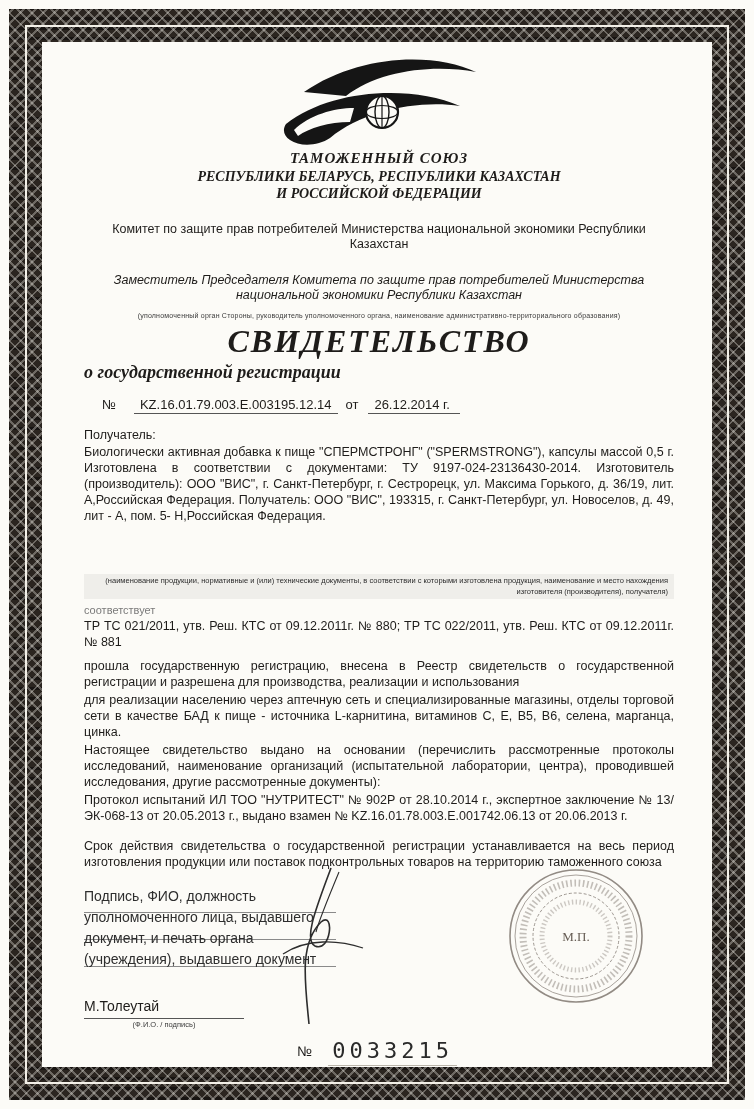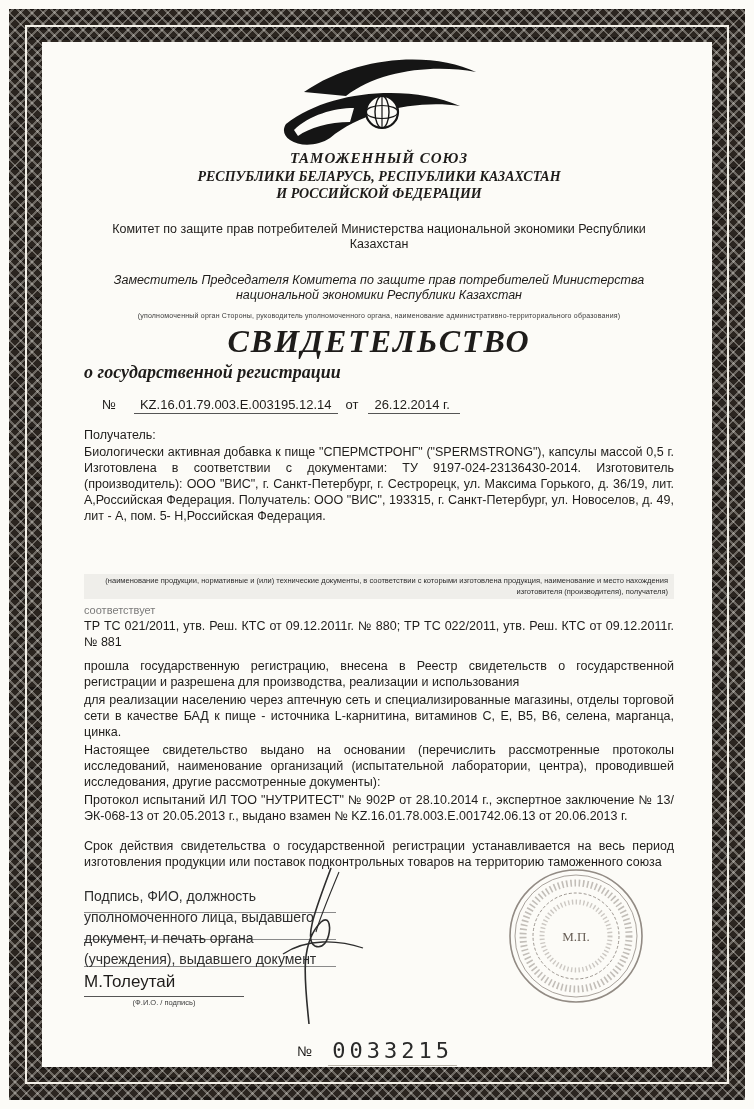--- a/index.html
+++ b/index.html
@@ -40,21 +40,21 @@
   .product-label { margin-top:16px; font-size:12.5px; }
   .para { font-size:12.5px; line-height:1.28; text-align:justify; margin:2px 0 0 0; }
   .product-footnote { margin-top:50px; text-align:right; font-size:7.5px; color:#2c2c2c; line-height:1.4; background:rgba(0,0,0,0.05); padding:2px 6px; }
   .conform-label { margin-top:5px; font-size:11px; color:#7a7a7a; }
   .regulations { margin-top:2px; }
   .mt8 { margin-top:8px; }
   .mt14 { margin-top:14px; }
   .signature-area { position:relative; margin-top:16px; height:150px; }
   .sig-note { width:252px; font-size:14px; line-height:1.5; color:#2e2e2e;
     background:repeating-linear-gradient(180deg, transparent 0 12.5px, #8a8a8a 12.5px 13px, transparent 13px 13.5px); }
-  .sig-name { margin-top:2px; font-size:17px; }
+  .sig-name { margin-top:28px; font-size:14px; }
   .sig-caption { margin-top:4px; width:160px; border-top:1px solid #555; font-size:7.5px; text-align:center; padding-top:1px; color:#3a3a3a; }
   .scribble { position:absolute; left:185px; top:-24px; }
   .stamp { position:absolute; right:18px; top:-22px; }
   .stamp text { font-family:"Liberation Serif", serif; }
   .doc-number { position:absolute; left:0; right:0; bottom:4px; text-align:center; }
   .doc-number .nsign { font-size:14px; margin-right:16px; vertical-align:2px; }
   .doc-number .digits { font-family:"DejaVu Sans Mono", monospace; font-size:22px; letter-spacing:4px; color:#2a2a2a; border-bottom:1px solid #b9b4aa; padding:0 4px 2px 4px; }
 </style>
 </head>
 <body>

